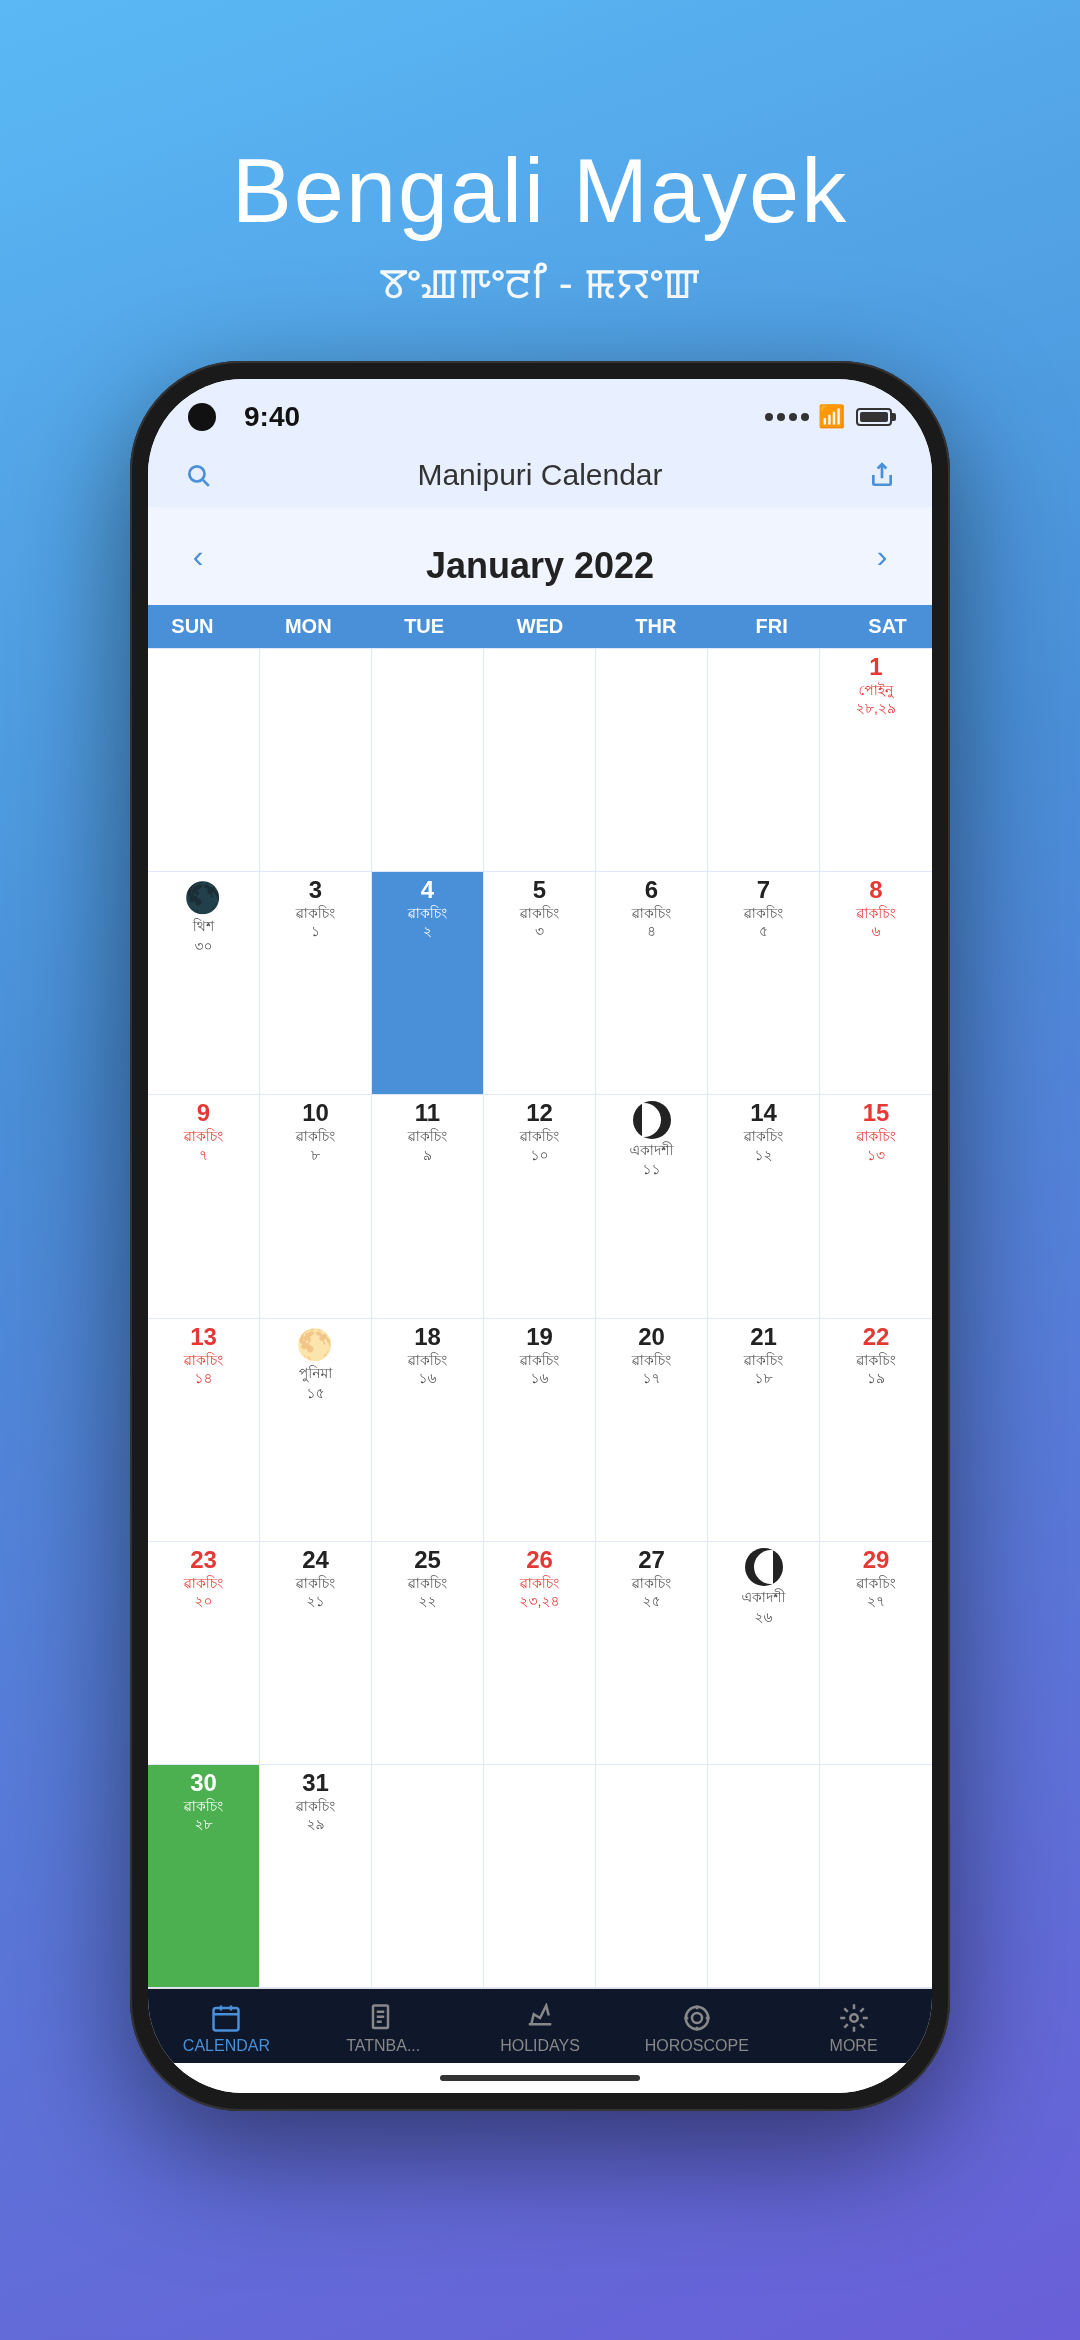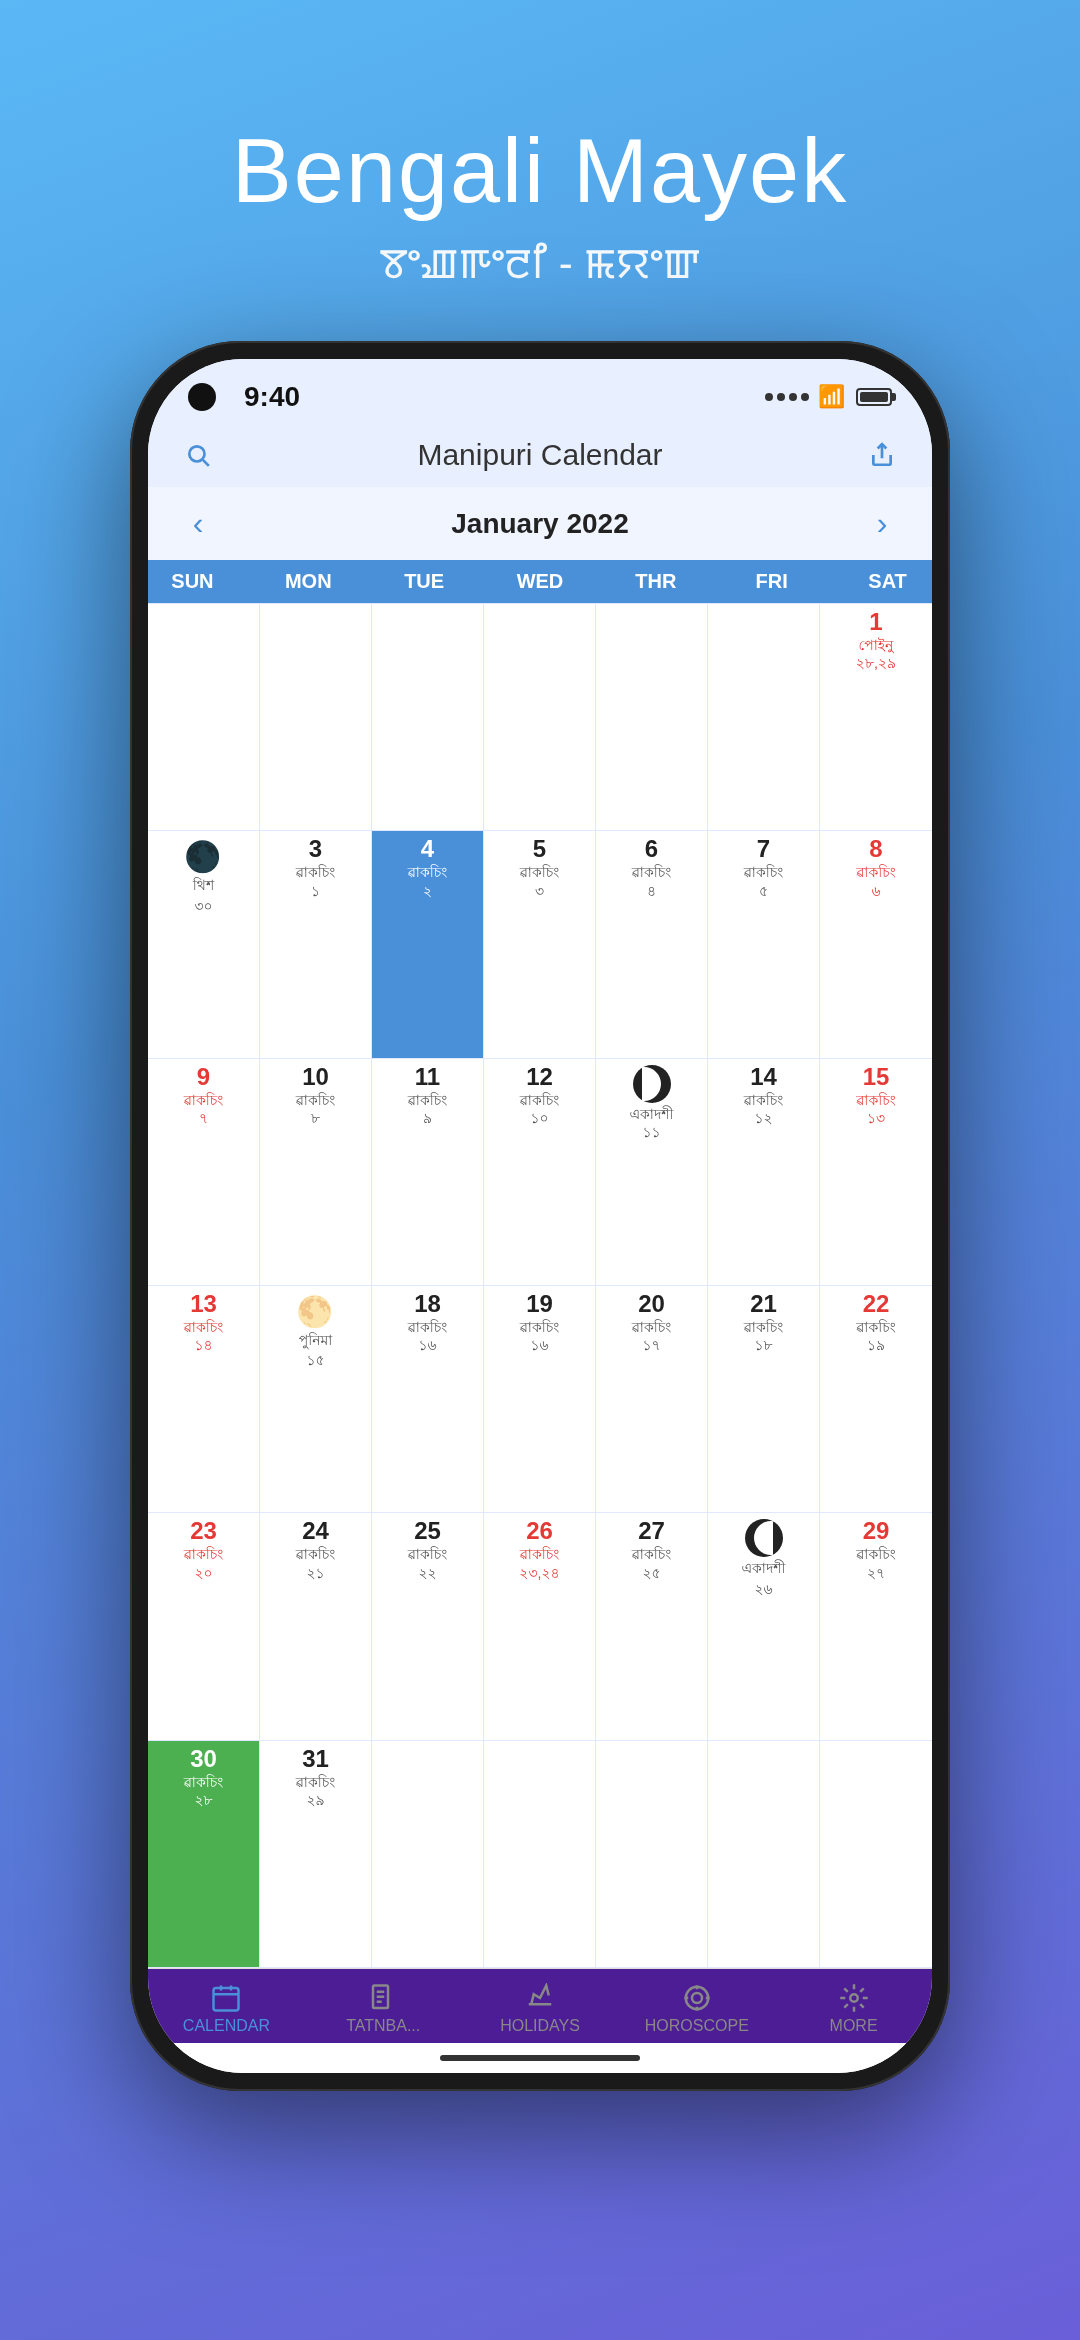--- a/index.html
+++ b/index.html
@@ -162,23 +162,24 @@
       flex-shrink: 0;
     }
     .month-nav-btn {
       font-size: 32px;
       color: #4a90d9;
       cursor: pointer;
       width: 40px;
       text-align: center;
     }
     .month-title {
-      font-size: 28px;
+      font-size: 36px;
       font-weight: 600;
       color: #222;
+      margin-top: 20px;
     }
     .month-subtitle {
       background: #f0f5ff;
       text-align: center;
       padding: 6px;
       color: #4a90d9;
       font-size: 22px;
       flex-shrink: 0;
     }
 
@@ -238,21 +239,21 @@
     }
     .cal-sub.red { color: #e53935; }
 
     .moon-icon {
       font-size: 30px;
       margin-top: 2px;
     }
 
     
     .tab-bar {
-      background: #4c1d95;
+      background: #0f172a;
       display: flex;
       align-items: center;
       justify-content: space-between;
       padding: 14px 0 8px 0;
       border-top: 1px solid #ddd;
       flex-shrink: 0;
     }
     .tab-item {
       display: flex;
       flex-direction: column;
@@ -277,21 +278,21 @@
     .home-bar {
       width: 200px;
       height: 6px;
       background: #333;
       border-radius: 3px;
     }
   </style>
 </head>
 <body>
 
-<div style="text-align:center; padding-top:60px;">
+<div style="text-align:center; padding-top:80px;">
   <div class="app-title">Bengali Mayek</div>
   <div class="app-subtitle">ꯕꯦꯉꯒꯦꯂꯤ - ꯃꯌꯦꯛ</div>
 </div>
 
 <div class="phone-frame">
   <div class="phone-screen">
 
     <div class="status-bar">
       <div class="status-time">
         <div class="camera-dot"></div>

